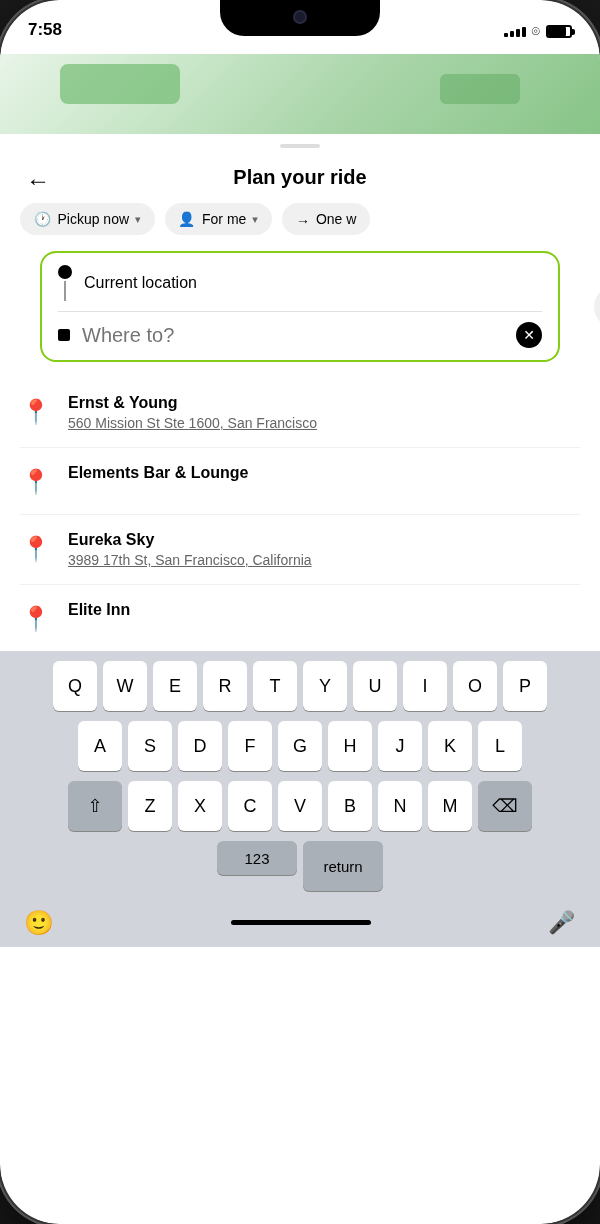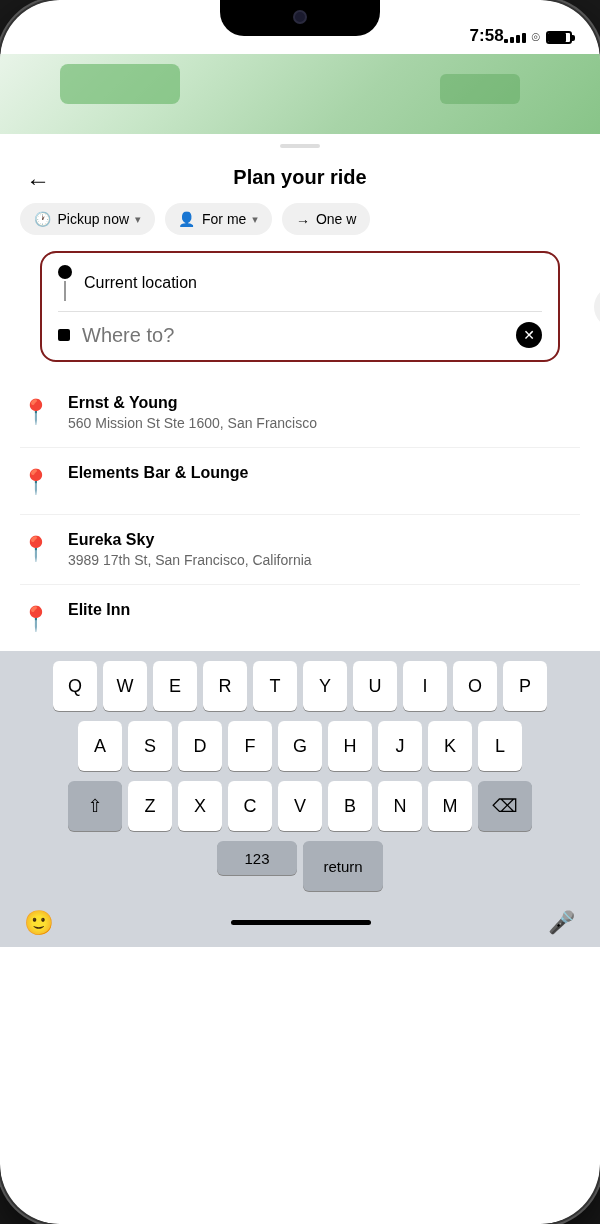--- a/index.html
+++ b/index.html
@@ -44,22 +44,22 @@
       border-radius: 50%;
       border: 2px solid #2a2a3e;
     }
     
     .status-bar {
       position: relative;
       height: 54px;
       background: transparent;
       display: flex;
       align-items: flex-end;
-      justify-content: flex-end;
-      padding: 0 28px 8px 28px;
+      justify-content: space-between;
+      padding: 0 28px 14px 28px;
       z-index: 10;
     }
     .status-time {
       font-size: 17px;
       font-weight: 600;
       color: #000;
     }
     .status-icons {
       display: flex;
       align-items: center;
@@ -170,21 +170,21 @@
       white-space: nowrap;
       cursor: pointer;
       font-size: 14px;
       font-weight: 500;
     }
     .chip-icon { font-size: 14px; }
     .chip-arrow { font-size: 11px; color: #666; }
     
     .search-box {
       margin: 0 20px 16px;
-      border: 2px solid #7f1d1d;
+      border: 2px solid #84cc16;
       border-radius: 16px;
       padding: 12px 16px;
       position: relative;
     }
     .search-row {
       display: flex;
       align-items: center;
       gap: 12px;
       padding-bottom: 10px;
     }
@@ -283,20 +283,21 @@
     .result-text { flex: 1; }
     .result-name {
       font-size: 16px;
       font-weight: 600;
       color: #000;
       margin-bottom: 3px;
     }
     .result-address {
       font-size: 14px;
       color: #666;
+      text-decoration: underline;
     }
     
     .keyboard {
       background: #d1d5db;
       padding: 10px 4px 0;
     }
     .key-row {
       display: flex;
       justify-content: center;
       gap: 6px;

